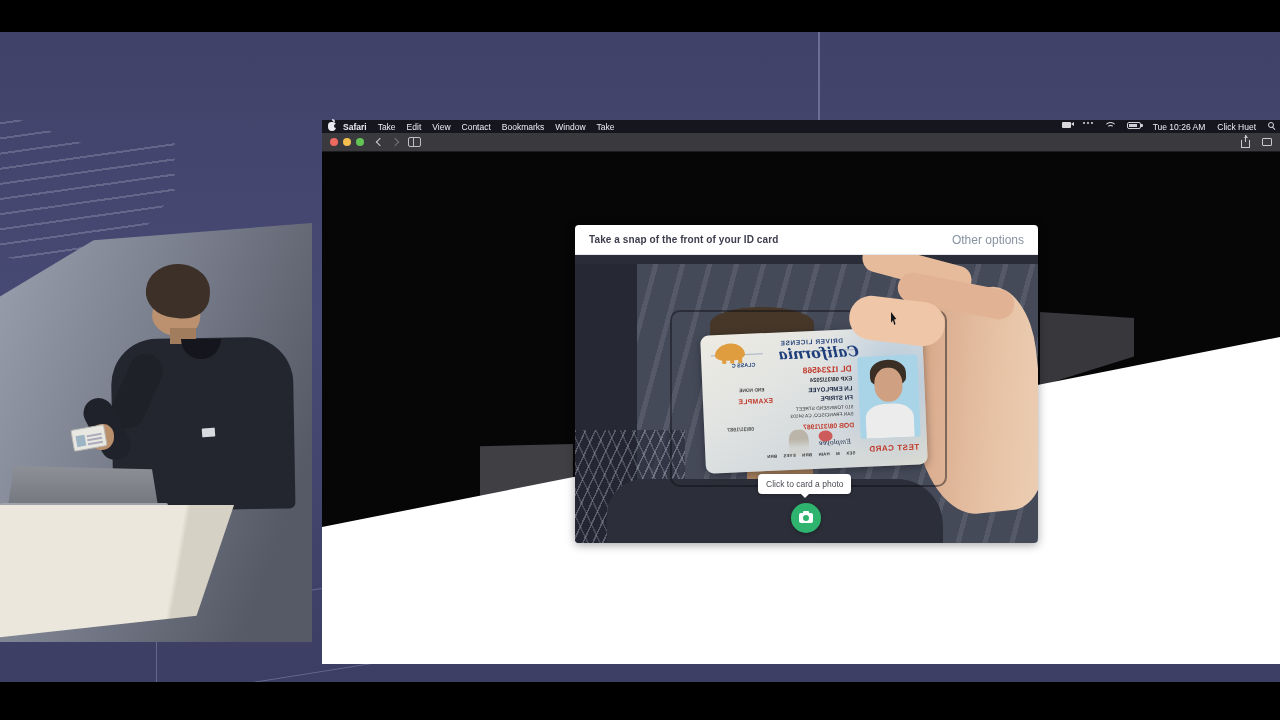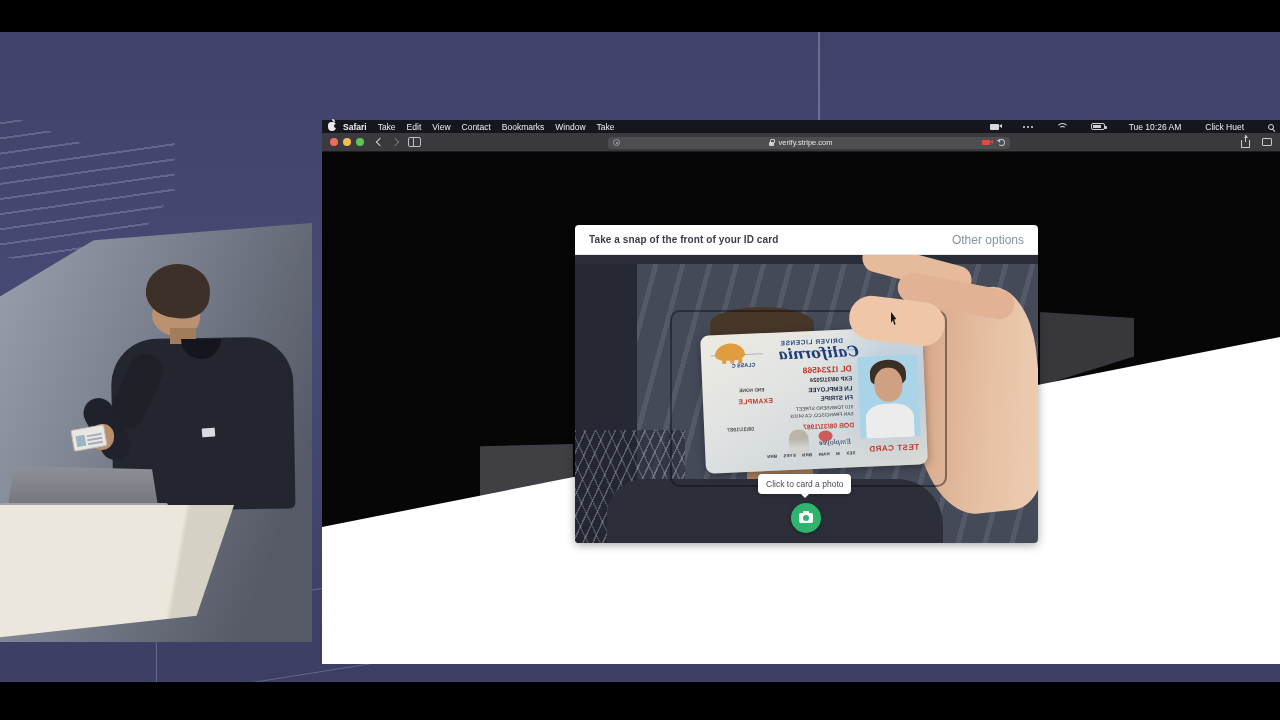--- a/index.html
+++ b/index.html
@@ -61,21 +61,21 @@
     clip-path:polygon(0 35%, 100% 0, 100% 40%, 0 80%); background:#70706a; }
 
   
   .screen { left:322px; top:120px; width:958px; height:544px; z-index:20; }
 
   
   .menubar { position:absolute; left:0; top:0; width:958px; height:13px; background:#16161e;
     display:flex; align-items:center; color:#ececf2; font-size:8.5px; padding:0 6px; }
   .menubar .menus { display:flex; gap:11px; align-items:center; margin-left:7px; }
   .menubar .menus span:first-child { font-weight:bold; }
-  .menubar .right { margin-left:auto; display:flex; gap:24px; align-items:center; }
+  .menubar .right { margin-left:auto; display:flex; gap:12px; }
   .apple { width:8px; height:9px; background:#e8e8ee; border-radius:40% 40% 46% 46%; position:relative; }
   .apple::before { content:''; position:absolute; top:-3px; left:4px; width:3px; height:3px;
     background:#e8e8ee; border-radius:0 100% 0 100%; }
   .apple::after { content:''; position:absolute; right:-2px; top:2px; width:4px; height:4px;
     background:#16161e; border-radius:50%; }
   .mb-cam { width:9px; height:6px; background:#d8d8dd; border-radius:1px; position:relative; }
   .mb-cam::after { content:''; position:absolute; right:-3px; top:0.5px;
     border-top:2.5px solid transparent; border-bottom:2.5px solid transparent; border-right:3px solid #d8d8dd; }
   .mb-dots { width:2px; height:2px; border-radius:50%; background:#d8d8dd;
     box-shadow:4px 0 0 #d8d8dd, 8px 0 0 #d8d8dd; margin-right:7px; }
@@ -307,29 +307,20 @@
 
   <div class="toolbar">
     <span class="tl red"></span>
     <span class="tl yel"></span>
     <span class="tl grn"></span>
     <span class="navbtns">
       <span class="chev"></span>
       <span class="chev fwd"></span>
     </span>
     <span class="sidebar-ic"></span>
-    <span class="urlfield">
-      <span class="circ"></span>
-      <span class="urlcenter">
-        <span class="lock"></span>
-        <span>verify.stripe.com</span>
-      </span>
-      <span class="cam-red"></span>
-      <span class="reload"></span>
-    </span>
     <span class="tb-right">
       <span class="share"></span>
       <span class="tabs-ic"></span>
     </span>
   </div>
 
   <div class="viewport">
     <div class="gray-left"></div>
     <div class="gray-right"></div>
     <div class="white-sweep"></div>

